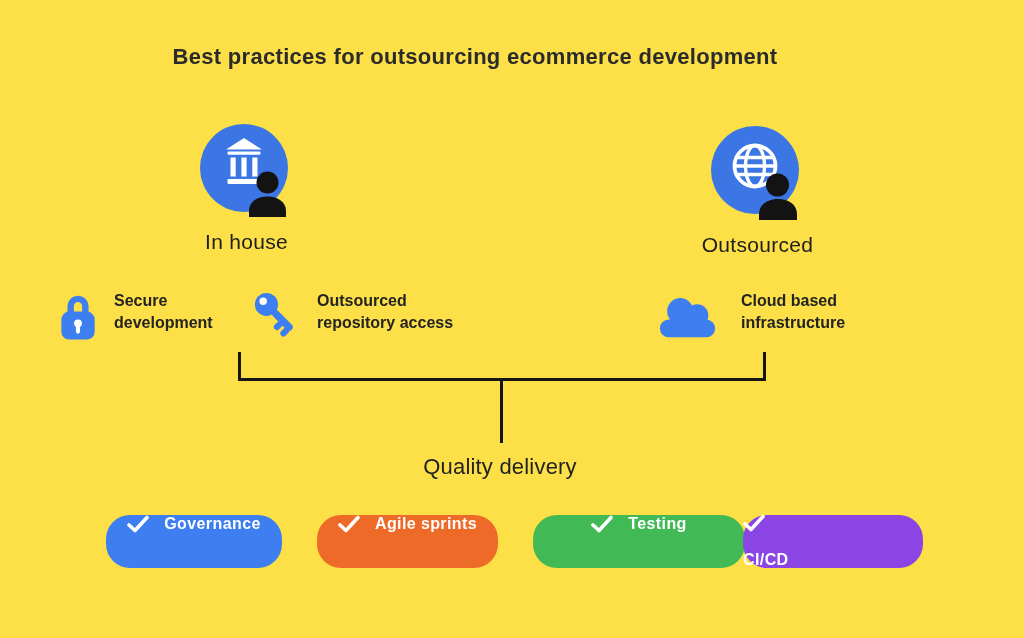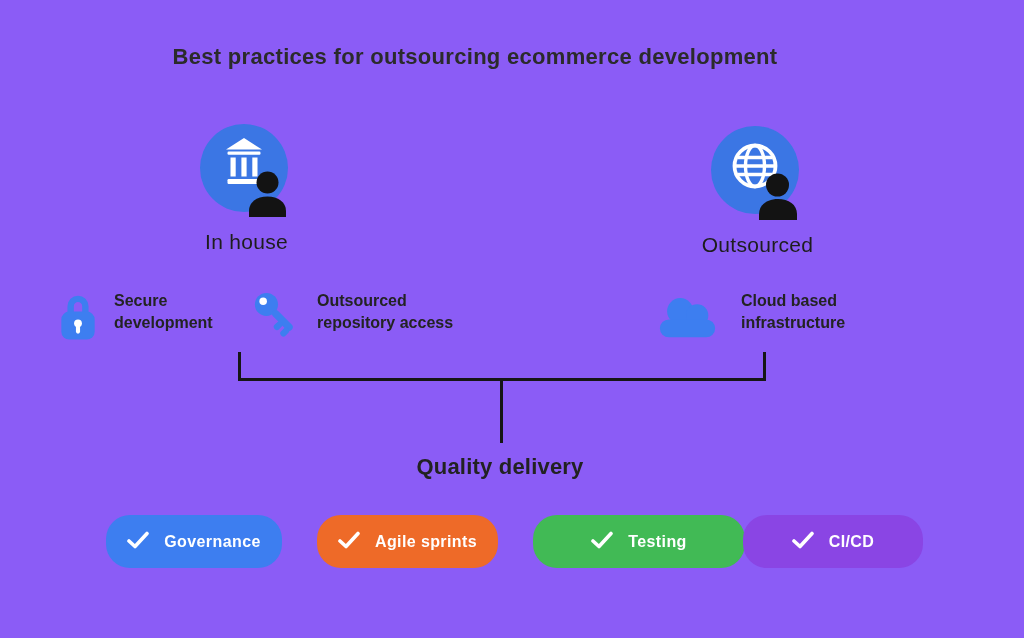--- a/index.html
+++ b/index.html
@@ -1,17 +1,17 @@
 <!DOCTYPE html>
 <html><head>
 <meta charset="utf-8">
 <style>
   html,body{margin:0;padding:0;background:#fff;}
   .canvas{
-    position:relative;width:1024px;height:638px;background:#8b5cf6;overflow:hidden;
+    position:relative;width:1024px;height:638px;background:#fde047;overflow:hidden;
     font-family:"Liberation Sans", sans-serif;
   }
   .title{
     position:absolute;left:0;top:44px;width:950px;text-align:center;
     font-size:22px;font-weight:700;letter-spacing:.3px;color:#2b2b2b;
   }
   .group-icon{position:absolute;}
   .group-icon.inhouse{left:200px;top:124px;}
   .group-icon.outsourced{left:711px;top:126px;}
   .group-label{
@@ -33,32 +33,32 @@
   .ft-3{left:741px;top:290px;}
 
   .line{position:absolute;background:#161616;}
   .line.v-left{left:238px;top:352px;width:3px;height:29px;}
   .line.v-right{left:763px;top:352px;width:3px;height:29px;}
   .line.h-bar{left:238px;top:378px;width:528px;height:3px;}
   .line.v-center{left:500px;top:381px;width:3px;height:62px;}
 
   .outcome{
     position:absolute;left:348px;top:454px;width:304px;text-align:center;
-    font-size:22px;font-weight:700;color:#222;letter-spacing:.2px;
+    font-size:22px;font-weight:400;color:#222;letter-spacing:.2px;
   }
 
   .badge{
     position:absolute;top:515px;height:53px;border-radius:24px;
-    display:flex;align-items:center;justify-content:center;gap:15px;color:#ffffff;
+    display:flex;align-items:flex-start;justify-content:center;gap:15px;color:#ffffff;
   }
   .badge .blabel{font-size:16px;font-weight:700;letter-spacing:.4px;}
   .badge.b1{left:106px;width:176px;}
   .badge.b2{left:317px;width:181px;}
   .badge.b3{left:533px;width:212px;}
-  .badge.b4{left:743px;width:180px;}
+  .badge.b4{left:743px;width:180px;flex-direction:column;}
 </style>
 </head>
 <body>
 
 <div class="canvas">
 
   <div class="title">Best practices for outsourcing ecommerce development</div>
 
   <div class="group-icon inhouse">
     <svg width="95" height="95" viewBox="0 0 95 95">

